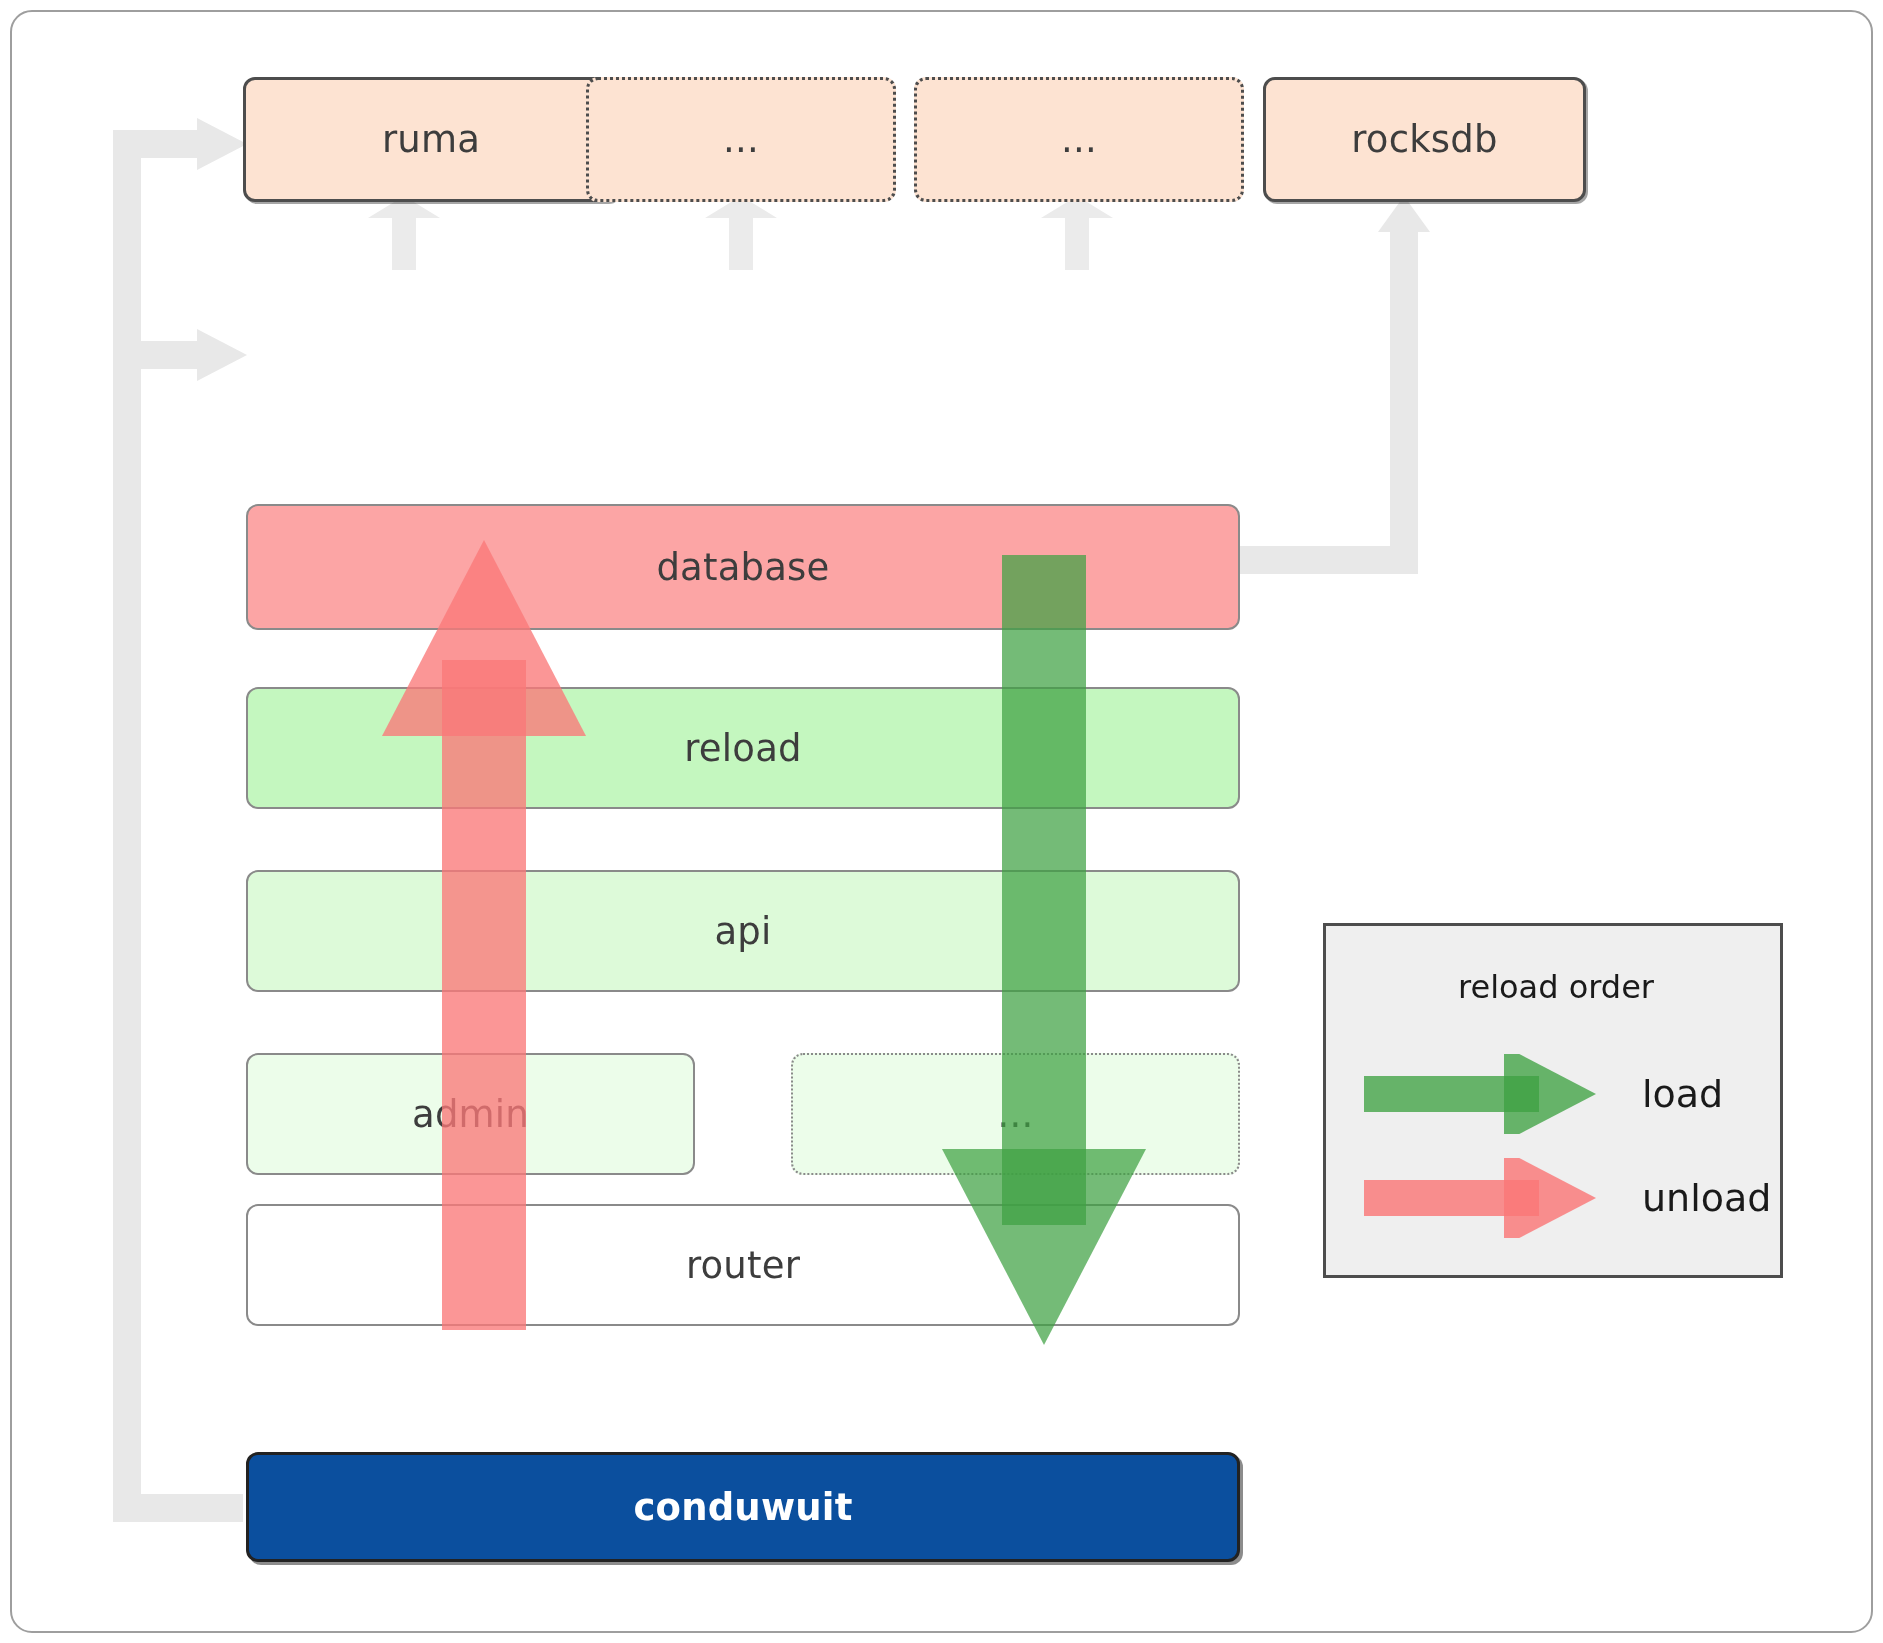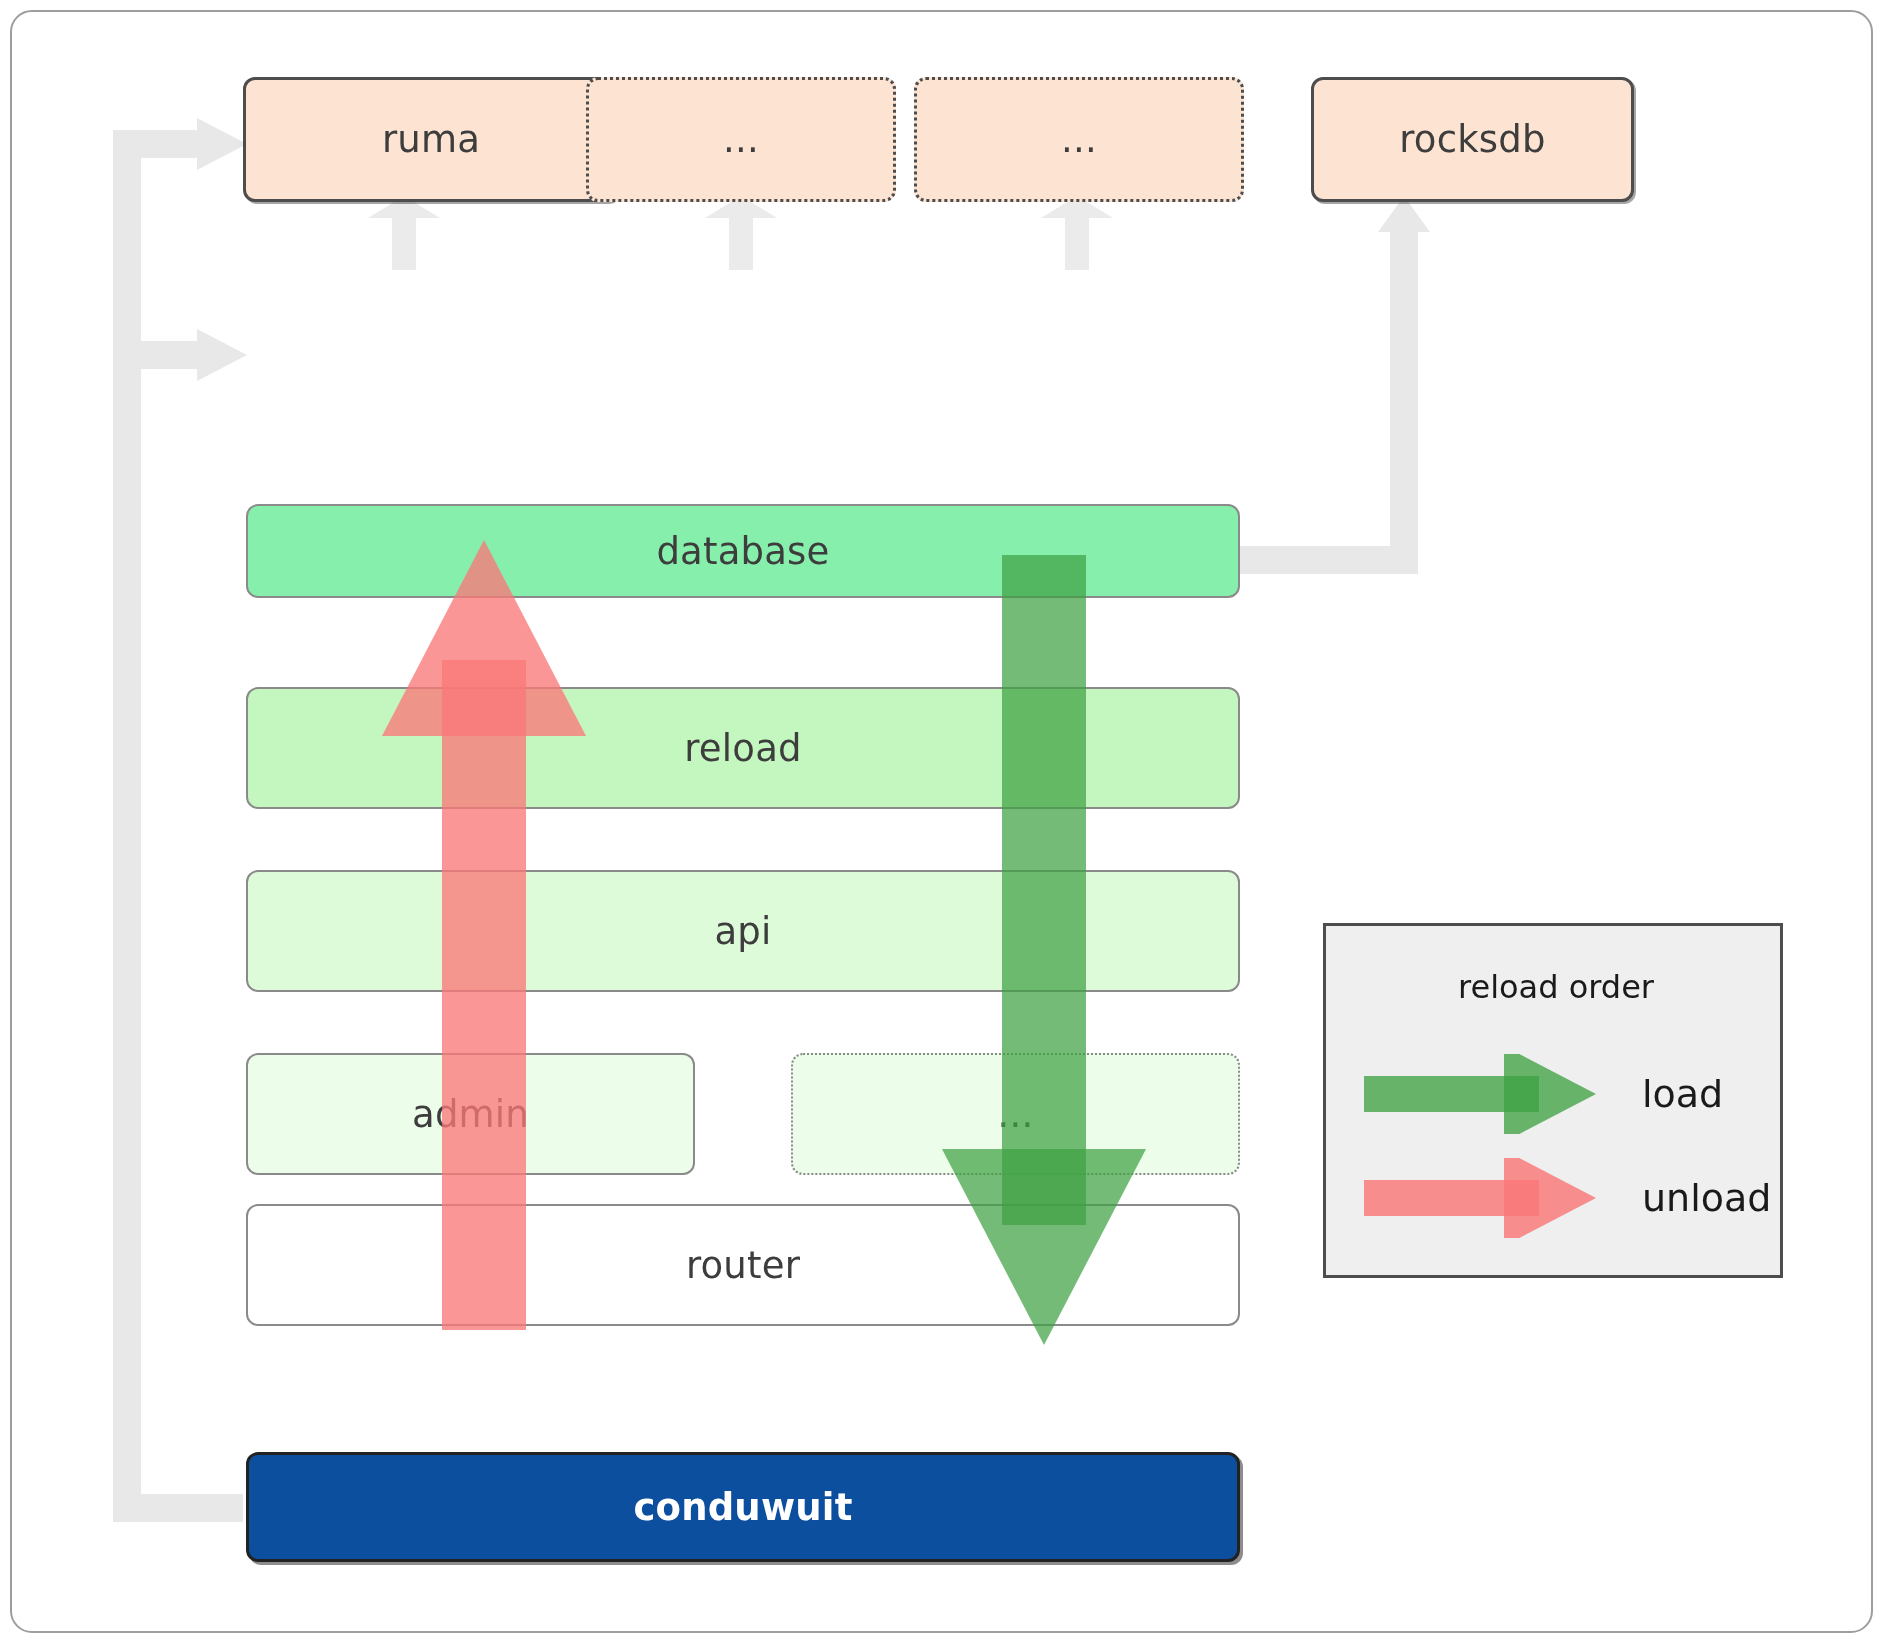--- a/index.html
+++ b/index.html
@@ -157,26 +157,26 @@
 
   <div class="node dep" style="left:243px; top:77px; width:376px; height:125px;">
     <span>ruma</span>
   </div>
   <div class="node dep dotted" style="left:586px; top:77px; width:310px; height:125px;">
     <span>...</span>
   </div>
   <div class="node dep dotted" style="left:914px; top:77px; width:330px; height:125px;">
     <span>...</span>
   </div>
-  <div class="node dep" style="left:1263px; top:77px; width:323px; height:125px;margin-left:48px;">
+  <div class="node dep" style="left:1263px; top:77px; width:323px; height:125px;">
     <span>rocksdb</span>
   </div>
 
 
-  <div class="node layer" style="left:246px; top:504px; width:994px; height:94px; background:#86efac;">
+  <div class="node layer" style="left:246px; top:504px; width:994px; height:126px; background:#fca5a5;">
     <span>database</span>
   </div>
   <div class="node layer" style="left:246px; top:687px; width:994px; height:122px; background:#c4f7bf;">
     <span>reload</span>
   </div>
   <div class="node layer" style="left:246px; top:870px; width:994px; height:122px; background:#ddfad9;">
     <span>api</span>
   </div>
   <div class="node layer" style="left:246px; top:1053px; width:449px; height:122px; background:#ecfdea;">
     <span>admin</span>

